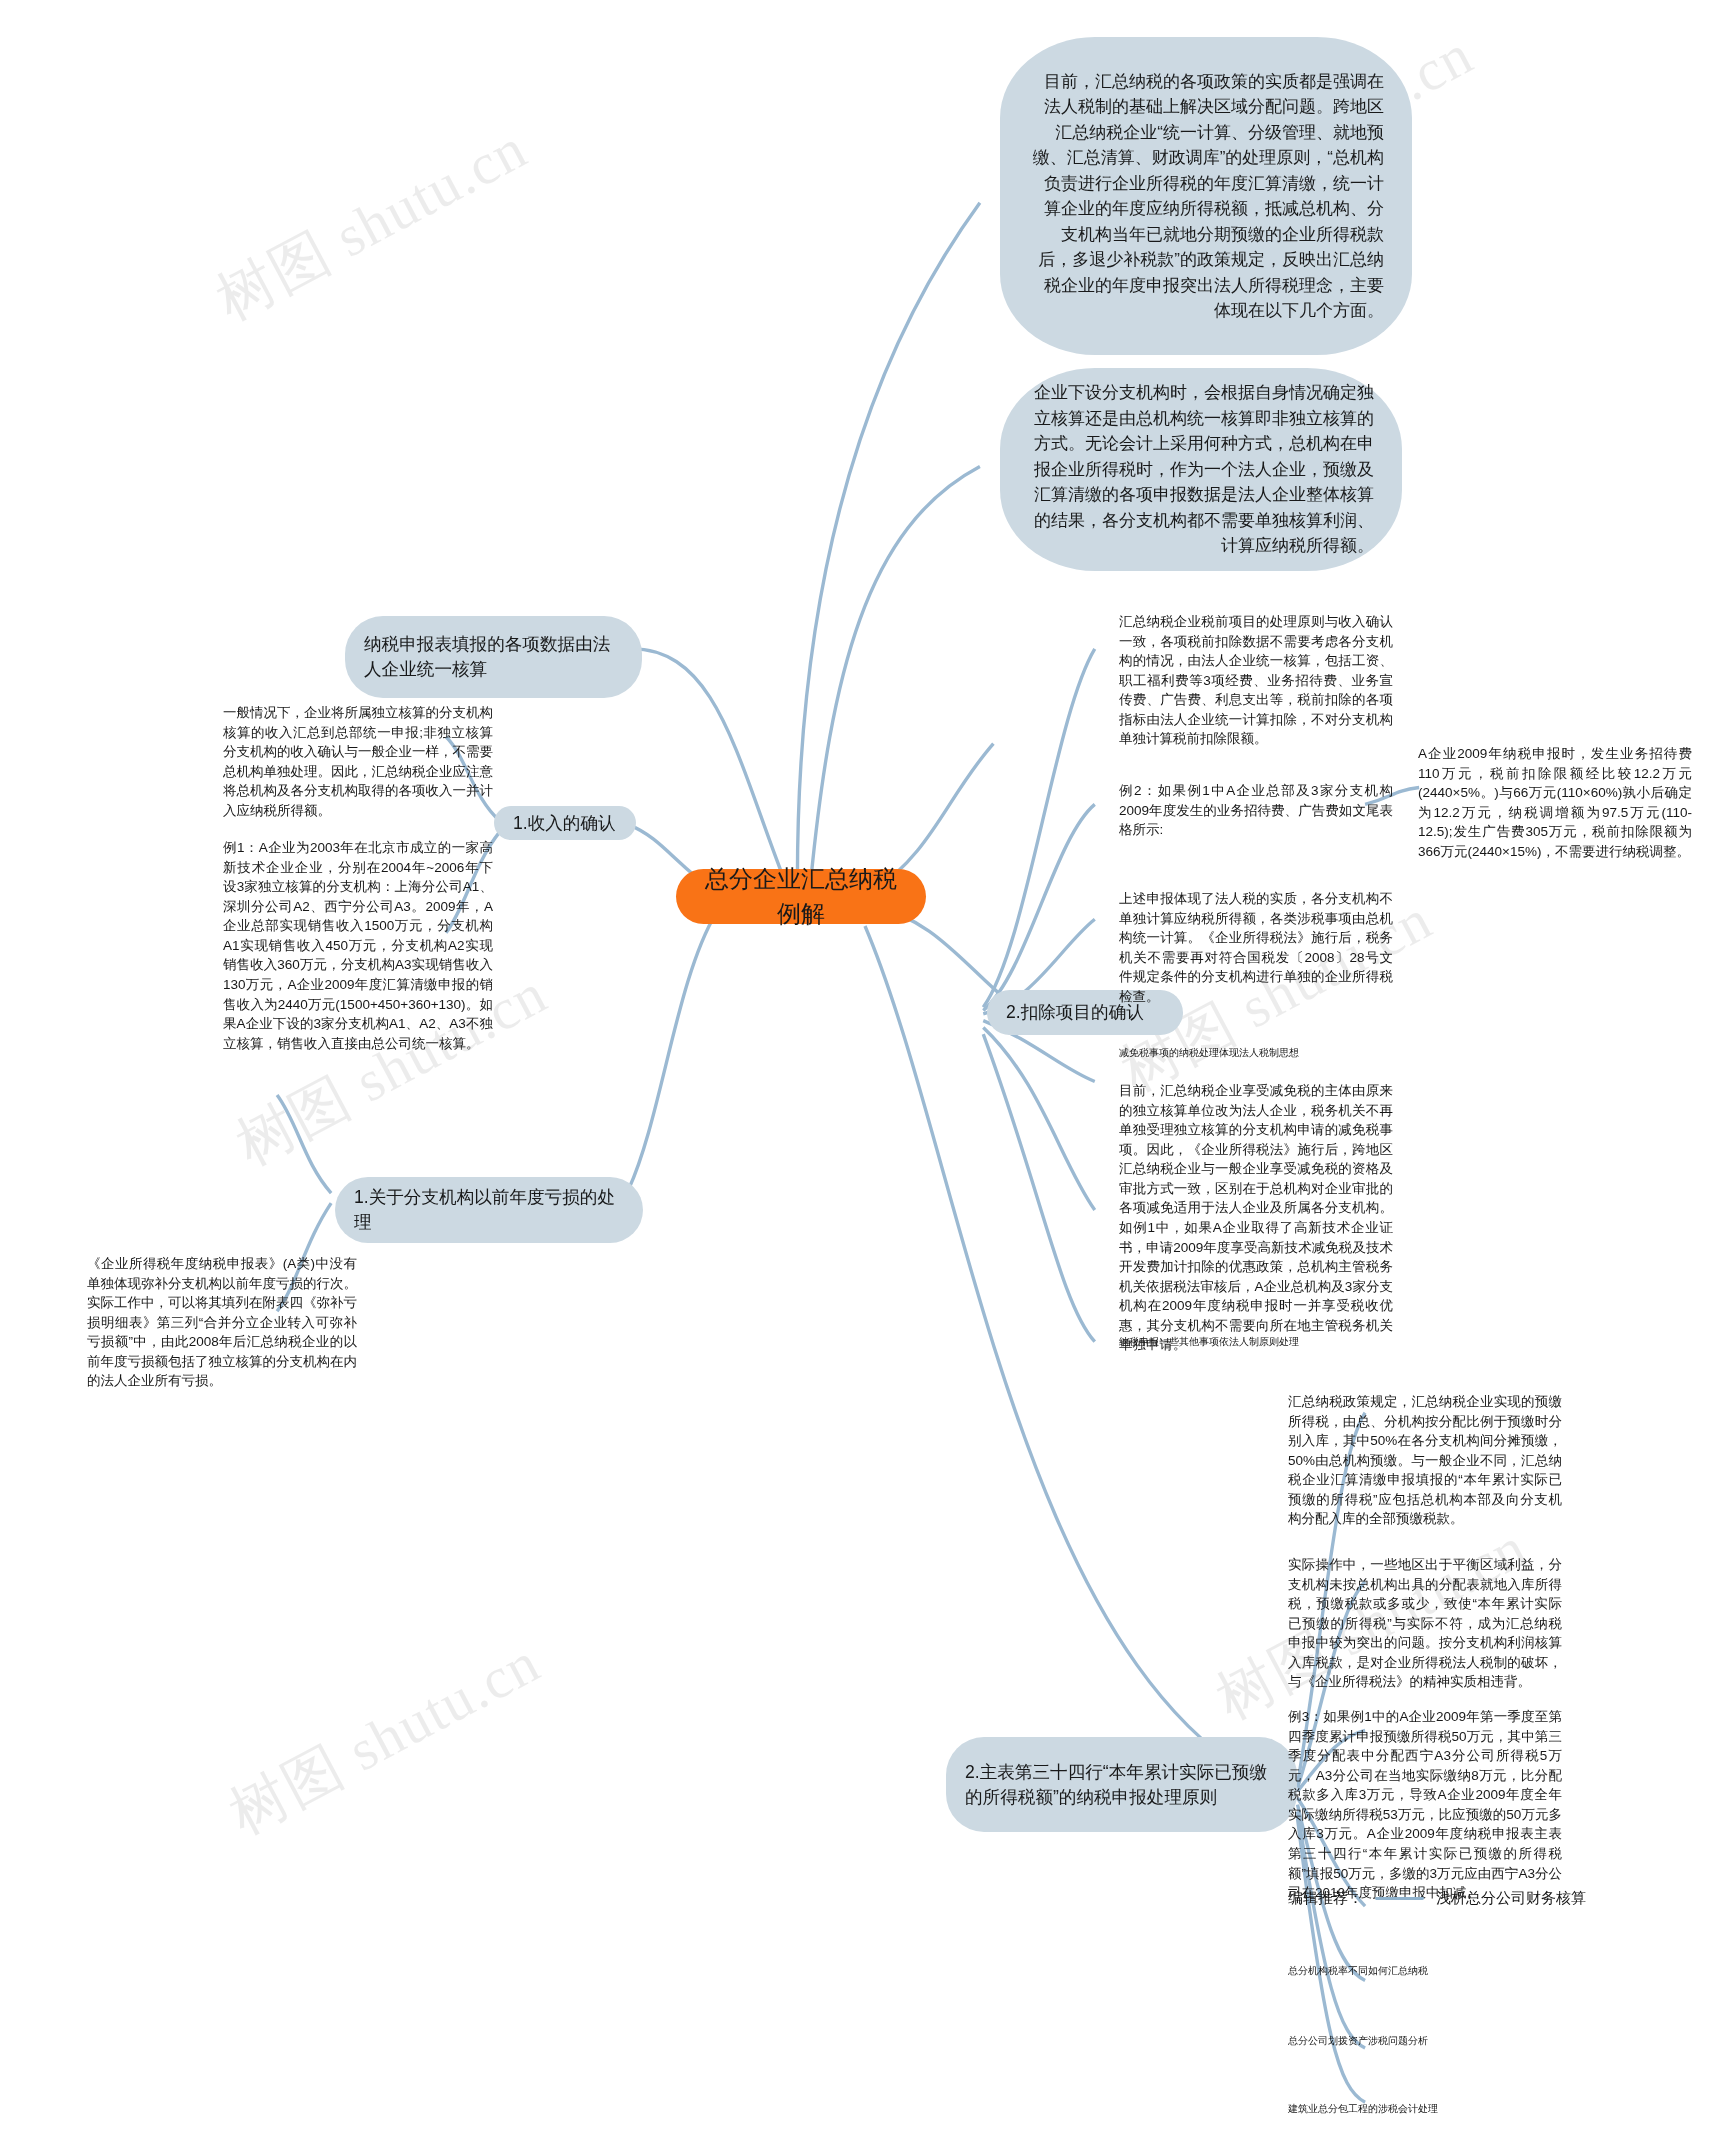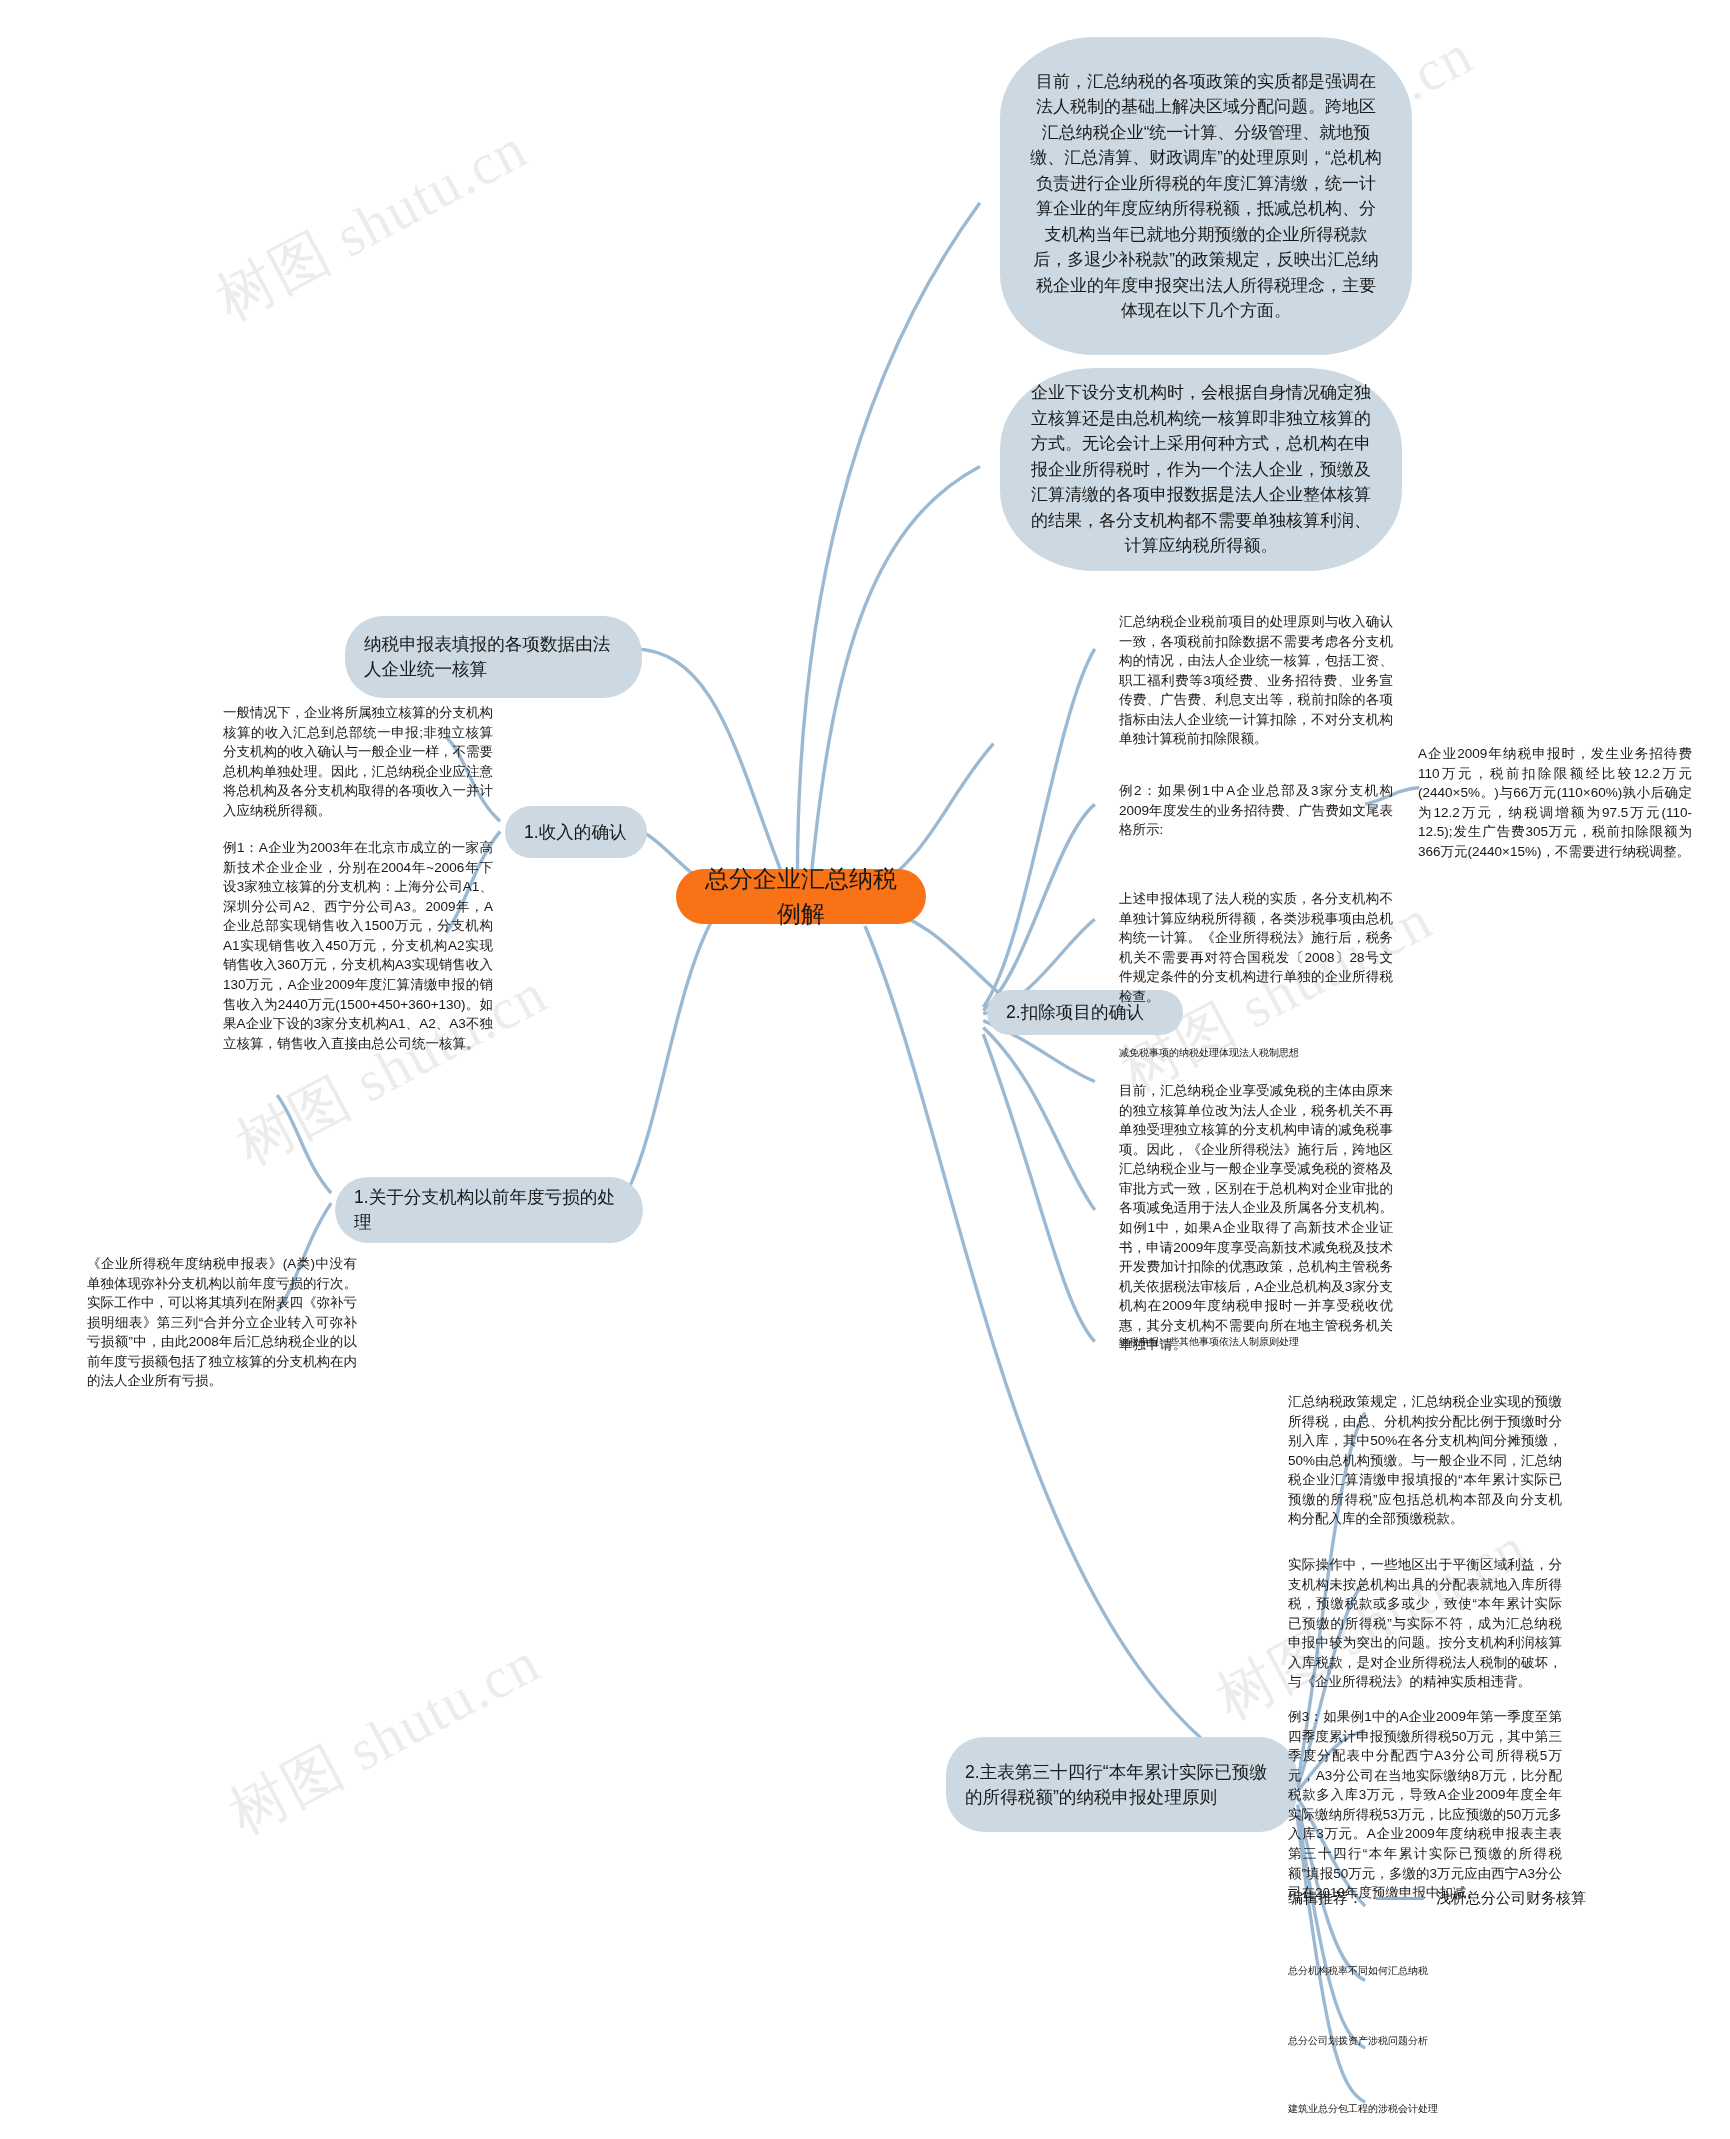--- a/index.html
+++ b/index.html
@@ -40,21 +40,21 @@
     justify-content:center;
     text-align:center;
   }
   .node.bubble{
     border-radius:95px/81px;
     padding:23px 28px;
     font-size:17px;
     line-height:1.5;
     align-items:center;
     justify-content:center;
-    text-align:center;
+    text-align:right;
   }
   .node.pill{font-size:17.6px;}
   .txt{
     position:absolute;
     box-sizing:border-box;
     font-size:13.5px;
     line-height:1.45;
     color:#171717;
     text-align:justify;
     white-space:pre-wrap;
@@ -131,21 +131,21 @@
   </div>
 
   <div class="node central" style="left:676px;top:869px;width:250px;height:55px;">
     <span>总分企业汇总纳税例解</span>
   </div>
 
   <div class="node pill" style="left:345px;top:616px;width:297px;height:82px;">
     <span>纳税申报表填报的各项数据由法人企业统一核算</span>
   </div>
 
-  <div class="node pill" style="left:505px;top:806px;width:142px;height:52px;">
+  <div class="node pill" style="left:494px;top:806px;width:142px;height:34px;">
     <span>1.收入的确认</span>
   </div>
 
   <div class="node pill" style="left:335px;top:1177px;width:308px;height:66px;">
     <span>1.关于分支机构以前年度亏损的处理</span>
   </div>
 
   <div class="node pill" style="left:987px;top:990px;width:196px;height:45px;">
     <span>2.扣除项目的确认</span>
   </div>

